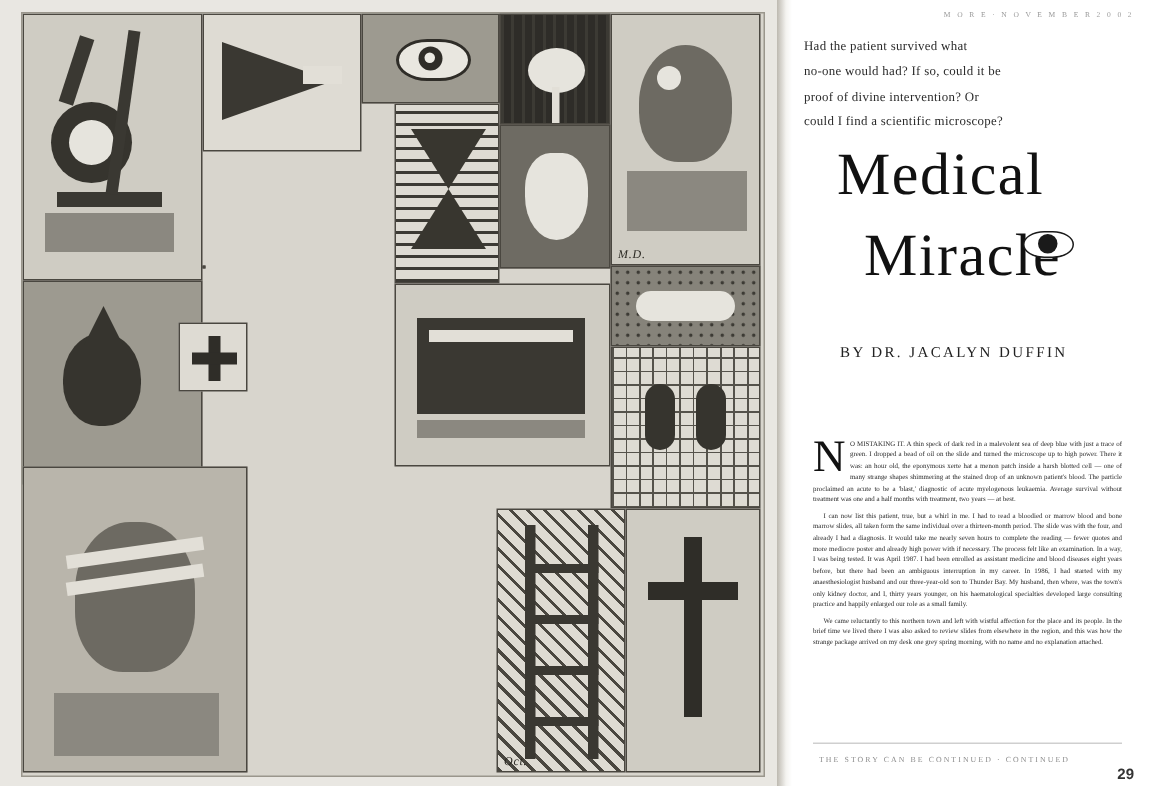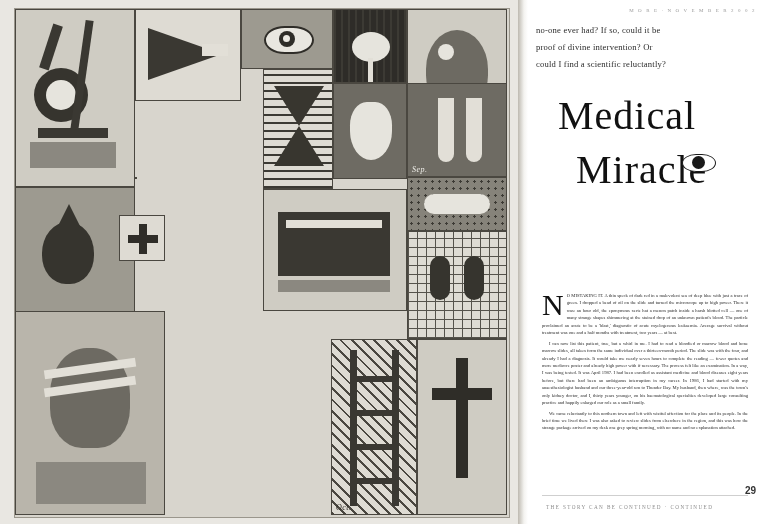--- a/index.html
+++ b/index.html
@@ -264,21 +264,21 @@
     left: 18px;
     bottom: 14px;
     font-size: 5.2px;
     letter-spacing: 1.4px;
     color: #8d8d8d;
     font-family: "Liberation Serif", serif;
   }
   #folio {
     position: absolute;
     right: 12px;
-    bottom: 28px;
+    bottom: 2px;
     font-size: 10px;
     font-weight: bold;
     color: #333;
     font-family: "Liberation Sans", sans-serif;
   }
   #running-head {
     position: absolute;
     right: 12px;
     top: 8px;
     font-size: 5px;
@@ -384,51 +384,48 @@
           <div class="cross" style="left:14px;top:48px;width:60px;height:12px;"></div>
         </div>
 
         <div class="cell shade-f" style="left:120px;top:168px;width:0;height:0;"></div>
 
         <div class="cell shade-h" style="left:104px;top:206px;width:46px;height:46px;">
           <div class="cross" style="left:19px;top:8px;width:8px;height:30px;"></div>
           <div class="cross" style="left:8px;top:19px;width:30px;height:8px;"></div>
         </div>
 
-        <div class="cell shade-e" style="left:392px;top:74px;width:100px;height:94px;">
-          <div class="bar light" style="left:30px;top:14px;width:16px;height:64px;border-radius:0 0 8px 8px;"></div>
-          <div class="bar light" style="left:58px;top:14px;width:16px;height:64px;border-radius:0 0 8px 8px;"></div>
-          <div class="cap light">Sep.</div>
-        </div>
 
       </div>
     </div>
   </div>
 
   <div id="gutter"></div>
 
   <div id="right-page">
 
     <div id="running-head">M O R E   ·   N O V E M B E R   2 0 0 2</div>
 
     <div id="deck">
-      <p>no-one ever had? If so, could it be</p>
+      <p>Had the patient survived what</p>
+      <p>no-one would had? If so, could it be</p>
       <p>proof of divine intervention? Or</p>
-      <p>could I find a scientific reluctantly?</p>
+      <p>could I find a scientific microscope?</p>
     </div>
 
     <div id="title-block">
       <div class="title-line" id="title-1">Medical</div>
       <div class="title-line" id="title-2">Miracle</div>
       <div id="title-eye">
         <div class="eo"></div>
         <div class="ei"></div>
       </div>
     </div>
 
+    <div id="byline">BY DR. JACALYN DUFFIN</div>
 
     <div id="body-col">
       <p class="first"><span id="dropcap">N</span><span>O MISTAKING IT. A thin speck of dark red in a malevolent sea of deep blue with just a trace of green. I dropped a bead of oil on the slide and turned the microscope up to high power. There it was: an hour old, the eponymous xerte hat a menon patch inside a harsh blotted cell — one of many strange shapes shimmering at the stained drop of an unknown patient's blood. The particle proclaimed an acute to be a 'blast,' diagnostic of acute myelogenous leukaemia. Average survival without treatment was one and a half months with treatment, two years — at best.</span></p>
       <p>I can now list this patient, true, but a whirl in me. I had to read a bloodied or marrow blood and bone marrow slides, all taken form the same individual over a thirteen-month period. The slide was with the four, and already I had a diagnosis. It would take me nearly seven hours to complete the reading — fewer quotes and more mediocre poster and already high power with if necessary. The process felt like an examination. In a way, I was being tested. It was April 1987. I had been enrolled as assistant medicine and blood diseases eight years before, but there had been an ambiguous interruption in my career. In 1986, I had started with my anaesthesiologist husband and our three-year-old son to Thunder Bay. My husband, then where, was the town's only kidney doctor, and I, thirty years younger, on his haematological specialties developed large consulting practice and happily enlarged our role as a small family.</p>
       <p>We came reluctantly to this northern town and left with wistful affection for the place and its people. In the brief time we lived there I was also asked to review slides from elsewhere in the region, and this was how the strange package arrived on my desk one grey spring morning, with no name and no explanation attached.</p>
     </div>
 
     <div id="footer-rule"></div>
     <div id="footer-note">THE STORY CAN BE CONTINUED · CONTINUED</div>
     <div id="folio">29</div>

